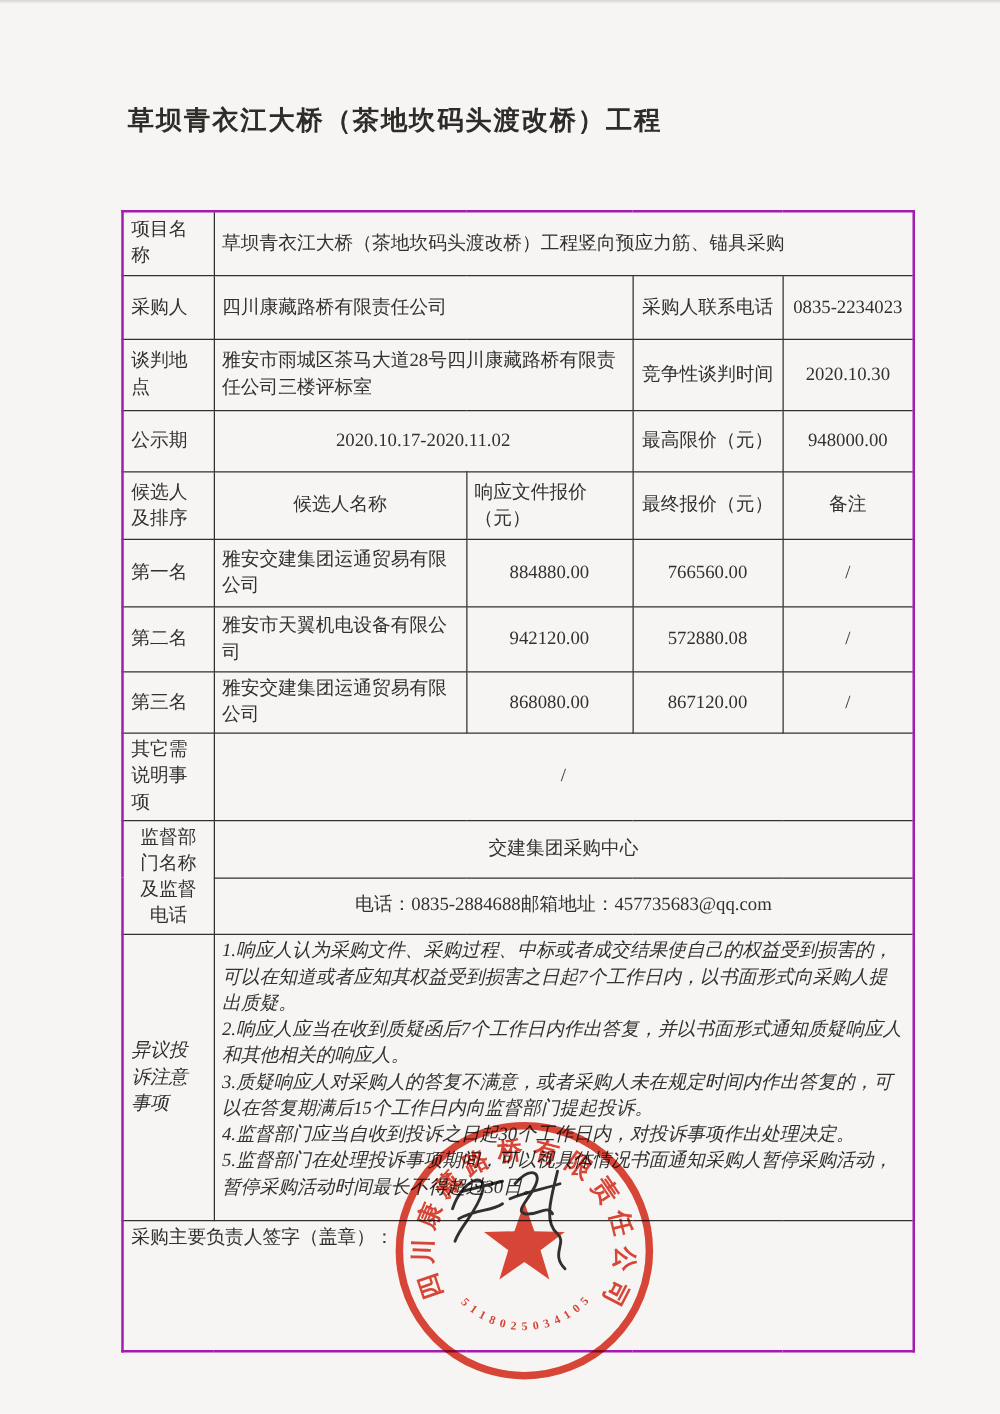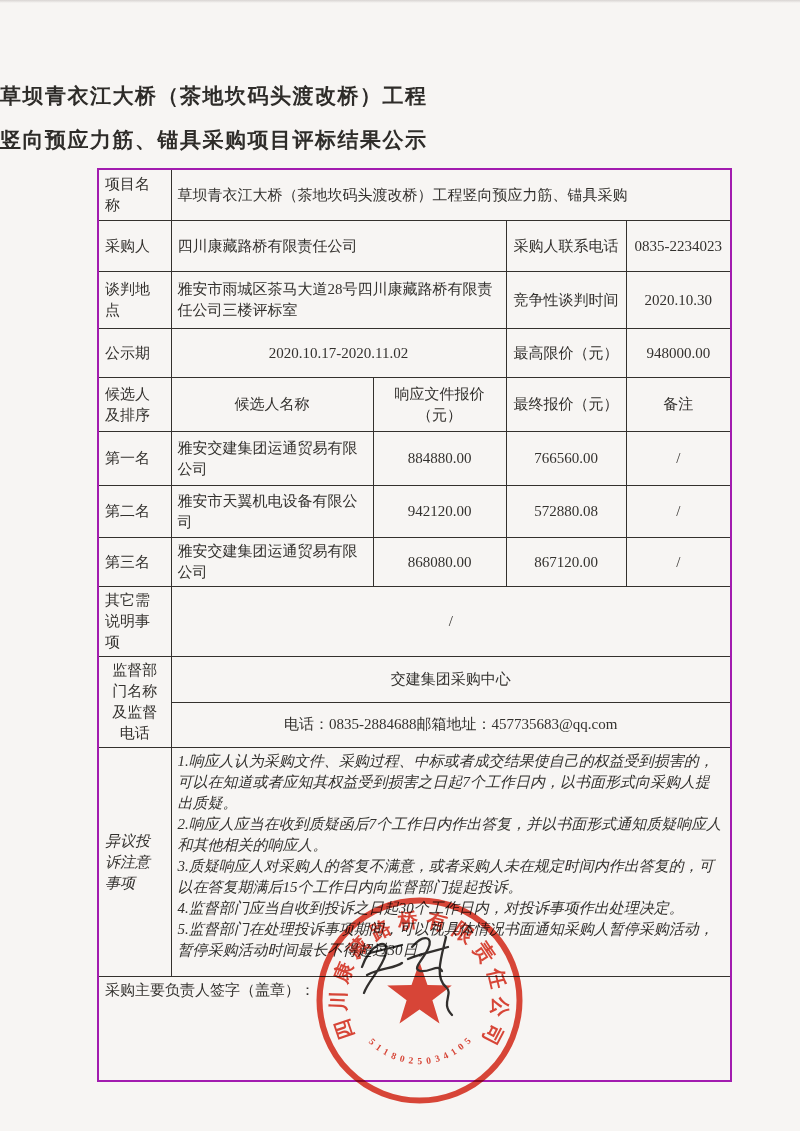--- a/index.html
+++ b/index.html
@@ -7,42 +7,42 @@
     width:800px;height:1131px;position:relative;overflow:hidden;
     background:#f7f5f3;
     font-family:"Liberation Serif","DejaVu Serif",serif;
     color:#33312e;
   }
   body::before{
     content:"";position:absolute;left:0;top:0;width:800px;height:3px;
     background:linear-gradient(#d8d4d2,rgba(216,212,210,0));pointer-events:none;
   }
   .title-block{
-    position:absolute;left:0;top:86px;width:632px;text-align:left;
+    position:absolute;left:0;top:86px;width:632px;text-align:center;
   }
   .title-line{
     font-size:21px;font-weight:bold;letter-spacing:1.5px;
     line-height:1;margin:0 0 23px 0;color:#2e2c29;
   }
   table.doc{
     position:absolute;left:97px;top:168px;width:633px;
     border-collapse:collapse;table-layout:fixed;
     background:transparent;
   }
   table.doc td{
     border:1.6px solid #34312d;
     font-size:15px;line-height:1.4;
     padding:3px 6px;vertical-align:middle;
     overflow:hidden;
   }
   table.doc{border:2px solid #a21caf;}
   td.lbl{text-align:left;}
   td.ctr{text-align:center;}
   td.lft{text-align:left;}
-  td.prewrap{white-space:pre-line;text-align:center;}
+  td.prewrap{white-space:pre-line;}
   tr.r-project td{height:44px;}
   tr.r-purchaser td{height:44px;margin-top:35px;}
   tr.r-venue td{height:50px;}
   tr.r-publicity td{height:42px;}
   tr.r-chead td{height:47px;}
   tr.r-c1 td{height:47px;}
   tr.r-c2 td{height:45px;}
   tr.r-c3 td{height:42px;}
   tr.r-other td{height:44px;margin-top:20px;}
   tr.r-sup1 td{height:37px;}
@@ -56,21 +56,20 @@
     position:absolute;left:312px;top:893px;width:215px;height:215px;
     mix-blend-mode:multiply;opacity:.93;pointer-events:none;
   }
   .seal-text{font-family:"Liberation Serif","DejaVu Serif",serif;font-weight:bold;}
 </style>
 </head>
 <body>
 
 <div class="title-block">
   <div class="title-line">草坝青衣江大桥（茶地坎码头渡改桥）工程</div>
-  <div class="title-line">竖向预应力筋、锚具采购项目评标结果公示</div>
 </div>
 
 <table class="doc">
   <colgroup>
     <col style="width:73px">
       <col style="width:202px">
       <col style="width:133px">
     <col style="width:120px">
       <col style="width:105px">
   </colgroup>

